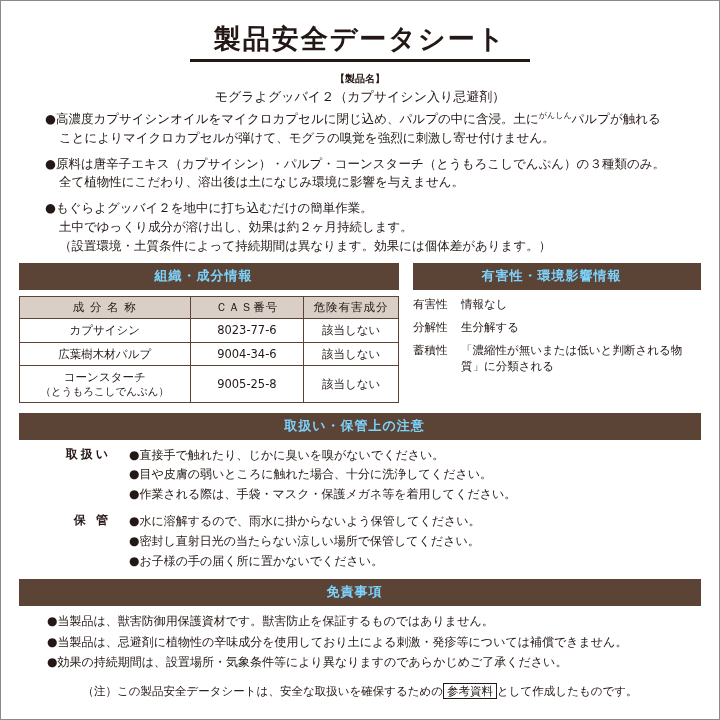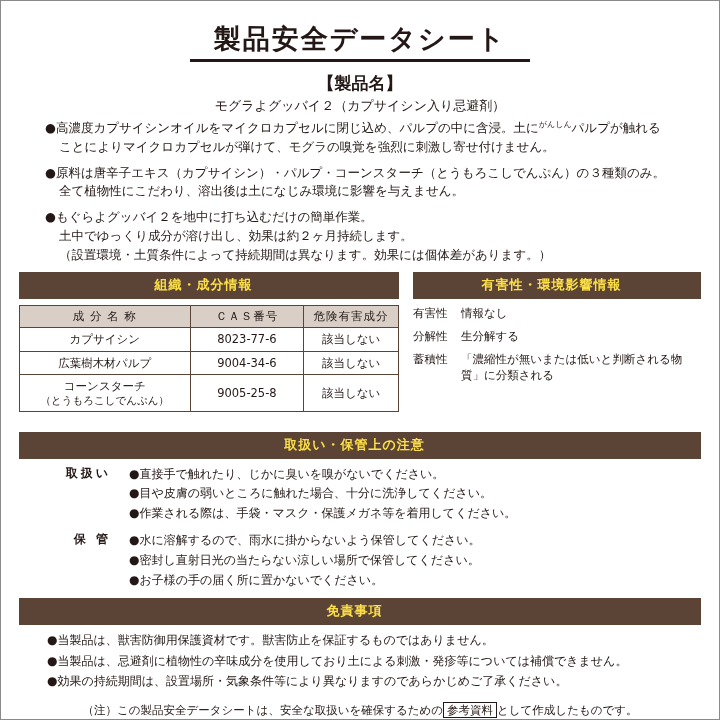--- a/index.html
+++ b/index.html
@@ -29,21 +29,21 @@
     font-weight: bold;
     letter-spacing: 2px;
     padding-bottom: 2px;
     margin: 6px auto 10px auto;
     width: 340px;
     border-bottom: 3px solid #231815;
   }
   
   .bracket-head {
     text-align: center;
-    font-size: 17px;
+    font-size: 10px;
     font-weight: bold;
     margin: 6px 0 2px 0;
   }
   .center-line {
     text-align: center;
     font-size: 13px;
     margin: 0 0 2px 0;
   }
   .ruby {
     font-size: 8px;
@@ -61,21 +61,21 @@
     text-indent: -14px;
     padding-left: 14px;
   }
   .desc p .ind {
     display: block;
     text-indent: 0;
   }
   
   .bar {
     background: #5b4336;
-    color: #fde047;
+    color: #7dd3fc;
     text-align: center;
     font-weight: bold;
     font-size: 13px;
     letter-spacing: 1px;
     padding: 4px 11px 5px 0;
     margin-bottom: 6px;
   }
   
   .cols {
     display: flex;
@@ -117,21 +117,21 @@
     margin-bottom: 6px;
   }
   .hz-key {
     width: 48px;
     flex: 0 0 48px;
     font-weight: normal;
   }
   .hz-val { flex: 1; }
   
   .handling {
-    margin-top: 20px;
+    margin-top: 10px;
   }
   .hand-block {
     display: flex;
     font-size: 12px;
     margin-bottom: 8px;
   }
   .hand-label {
     width: 110px;
     flex: 0 0 110px;
     text-align: right;

